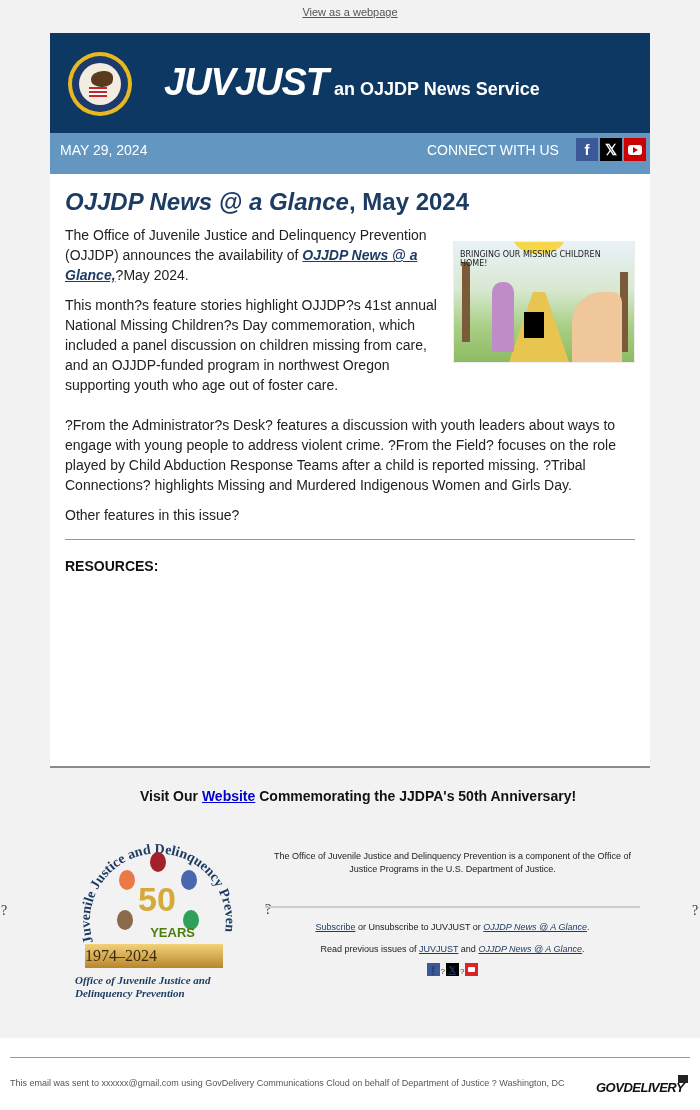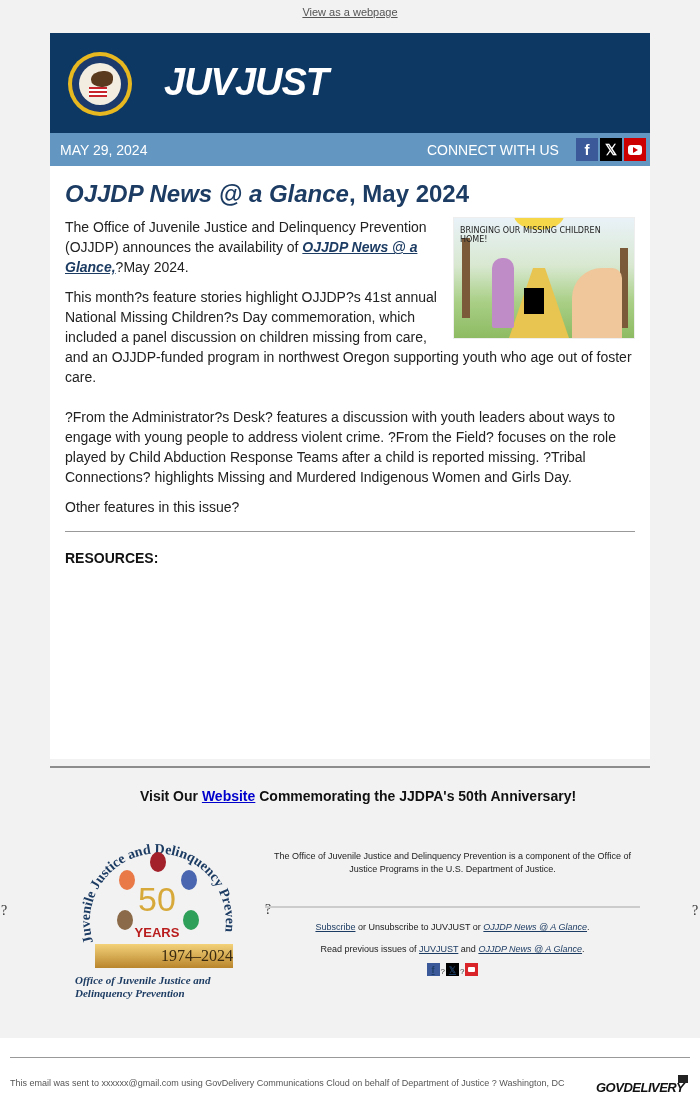--- a/index.html
+++ b/index.html
@@ -15,37 +15,37 @@
   .seal { position: absolute; left: 18px; top: 19px; width: 64px; height: 64px; border-radius: 50%;
           background: #e8b820; display: flex; align-items: center; justify-content: center; }
   .seal-inner { width: 56px; height: 56px; border-radius: 50%; background: #1c3a6b; display:flex; align-items:center; justify-content:center; }
   .seal-core { width: 42px; height: 42px; border-radius: 50%; background: #f2ede0; position: relative; overflow: hidden; }
   .seal-eagle { position:absolute; left:12px; top:8px; width:22px; height:16px; background:#5a3a1e; border-radius: 60% 40% 50% 50%; }
   .seal-flag { position:absolute; left:10px; top:24px; width:18px; height:10px; background: repeating-linear-gradient(0deg,#c8242c 0 2px,#fff 2px 4px); }
   .brand { position: absolute; left: 114px; top: 28px; color: #fff; display: flex; align-items: baseline; }
   .brand-main { font-size: 38px; font-weight: bold; font-style: italic; letter-spacing: -1px; }
   .brand-sub { font-size: 18px; font-weight: bold; margin-left: 6px; }
 
-  .datebar { height: 33px; background: #6397c2; color: #fff; position: relative; }
+  .datebar { height: 41px; background: #6397c2; color: #fff; position: relative; }
   .date { position: absolute; left: 10px; top: 9px; font-size: 14px; }
   .connect { position: absolute; left: 377px; top: 9px; font-size: 14px; }
   .social { position: absolute; right: 4px; top: 5px; display: flex; gap: 2px; }
   .s-icon { width: 22px; height: 23px; display: flex; align-items: center; justify-content: center; color: #fff; font-weight: bold; font-size: 15px; }
   .s-fb { background: #3b5998; }
   .s-x { background: #000; }
   .s-yt { background: #cc0000; }
   .yt-play { width: 14px; height: 10px; background: #fff; border-radius: 3px; position: relative; }
   .yt-play::after { content: ""; position: absolute; left: 5px; top: 2px; border-left: 5px solid #cc0000; border-top: 3px solid transparent; border-bottom: 3px solid transparent; }
 
   .content { background: #fff; padding: 14px 15px 12px 15px; height: 593px; position: relative; }
   .title { font-size: 24px; font-weight: bold; color: #1d3c63; margin-bottom: 9px; }
   .title i { font-style: italic; }
   p.body { font-size: 14px; line-height: 20px; color: #222; margin-bottom: 10px; }
   a.blink { color: #1d3c63; font-weight: bold; font-style: italic; text-decoration: underline; }
-  .illus { float: right; width: 182px; height: 122px; margin: 0 0 6px 12px;
+  .illus { float: right; width: 182px; height: 122px; margin: 16px 0 6px 12px;
            background: linear-gradient(180deg, #e9f2f8 0%, #d8e8d0 40%, #a9cf86 70%, #8dbb62 100%); position: relative; overflow: hidden; border: 1px solid #eee; }
   .illus-text { position: absolute; top: 8px; left: 6px; right: 4px; font-size: 8px; font-family: "DejaVu Sans", sans-serif; color: #222; letter-spacing: 0; }
   .illus-sun { position: absolute; top: -18px; left: 60px; width: 50px; height: 30px; border-radius: 50%; background: #f6d74a; }
   .illus-path { position: absolute; bottom: 0; left: 55px; width: 60px; height: 70px; background: #e8c450; clip-path: polygon(40% 0, 60% 0, 100% 100%, 0 100%); }
   .illus-girl { position: absolute; left: 38px; top: 40px; width: 22px; height: 70px; background: #c08cc8; border-radius: 10px 10px 2px 2px; }
   .illus-piece { position: absolute; left: 70px; top: 70px; width: 20px; height: 26px; background: #000; }
   .illus-hand { position: absolute; left: 118px; top: 50px; width: 50px; height: 72px; background: #efc79a; border-radius: 30px 10px 0 0; }
   .illus-tree { position: absolute; left: 8px; top: 20px; width: 8px; height: 80px; background: #7b5a3a; }
   .illus-tree2 { position: absolute; right: 6px; top: 30px; width: 8px; height: 80px; background: #7b5a3a; }
 
@@ -60,23 +60,23 @@
   ul.res a { color: #1d3c63; text-decoration: underline; }
 
   .footer-line { position: absolute; left: 50px; top: 766px; width: 600px; border-top: 2px solid #8c8c8c; }
   .anniv { position: absolute; left: 0; top: 788px; width: 700px; text-align: center; font-size: 14px; font-weight: bold; color: #111; padding-left: 16px; }
   .anniv a { color: #0000cc; text-decoration: underline; }
 
   .logo50 { position: absolute; left: 75px; top: 822px; width: 165px; height: 180px; }
   .logo-ring-text { position: absolute; left: 0; top: 0; width: 165px; height: 150px; }
   .logo-figs { position: absolute; left: 38px; top: 30px; width: 90px; height: 90px; }
   .fig { position: absolute; width: 16px; height: 20px; border-radius: 50%; }
-  .fifty { position: absolute; left: 46px; top: 58px; width: 72px; text-align: center; font-size: 34px; font-weight: normal; color: #d7a93a; font-family: "Liberation Sans", sans-serif; }
-  .years { position: absolute; left: 50px; top: 103px; width: 64px; text-align: center; font-size: 13px; font-weight: bold; color: #b91c1c; }
-  .ribbon { position: absolute; left: 20px; top: 122px; width: 138px; height: 24px; background: linear-gradient(180deg,#f3d27a,#b9852c); color: #3a2a10; font-family: "Liberation Serif", serif; font-size: 16px; text-align: right; line-height: 24px; }
+  .fifty { position: absolute; left: 46px; top: 58px; width: 72px; text-align: center; font-size: 34px; font-weight: bold; color: #d7a93a; font-family: "Liberation Sans", sans-serif; }
+  .years { position: absolute; left: 56px; top: 103px; width: 64px; text-align: right; font-size: 13px; font-weight: bold; color: #4d7c0f; }
+  .ribbon { position: absolute; left: 10px; top: 122px; width: 138px; height: 24px; background: linear-gradient(180deg,#f3d27a,#b9852c); color: #3a2a10; font-family: "Liberation Serif", serif; font-size: 16px; text-align: left; line-height: 24px; }
   .logo-caption { position: absolute; left: 0; top: 152px; width: 165px; font-family: "Liberation Serif", serif; font-size: 11px; font-weight: bold; color: #1d3c63; line-height: 13px; font-style: italic; }
 
   .q { position: absolute; font-family: "Liberation Serif", serif; font-size: 14px; color: #333; }
 
   .foot-right { position: absolute; left: 265px; top: 850px; width: 375px; text-align: center; }
   .foot-about { font-size: 9px; line-height: 13px; color: #222; padding: 0 4px; }
   .foot-hr { border: 0; border-top: 2px solid #ccc; margin: 30px 0 0 0; }
   .foot-sub { font-size: 9px; color: #222; margin-top: 14px; }
   .foot-prev { font-size: 9px; color: #222; margin-top: 12px; }
   .foot-right a { color: #1d3c63; text-decoration: underline; }
@@ -102,20 +102,21 @@
     <div class="seal">
       <div class="seal-inner">
           <div class="seal-core">
             <div class="seal-eagle"></div>
             <div class="seal-flag"></div>
           </div>
         </div>
     </div>
     <div class="brand">
       <span class="brand-main">JUVJUST</span>
+      <span class="brand-sub">an OJJDP News Service</span>
     </div>
   </div>
 
   <div class="datebar">
     <span class="date">MAY 29, 2024</span>
     <span class="connect">CONNECT WITH US</span>
     <div class="social">
       <a class="s-icon s-fb">f</a>
       <a class="s-icon s-x">𝕏</a>
       <a class="s-icon s-yt">

